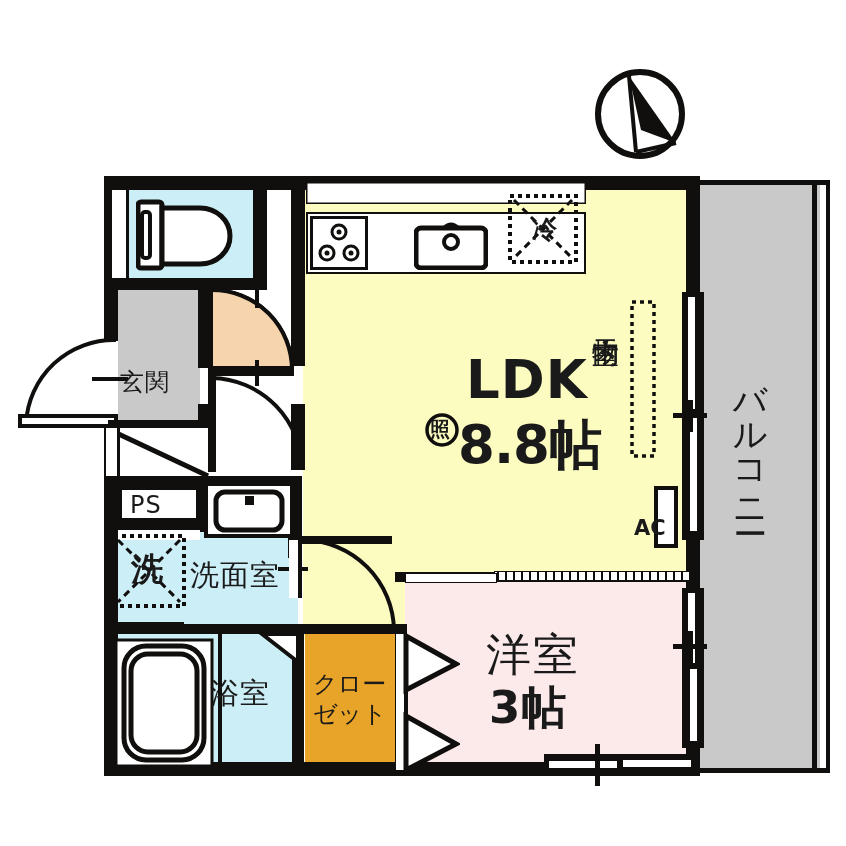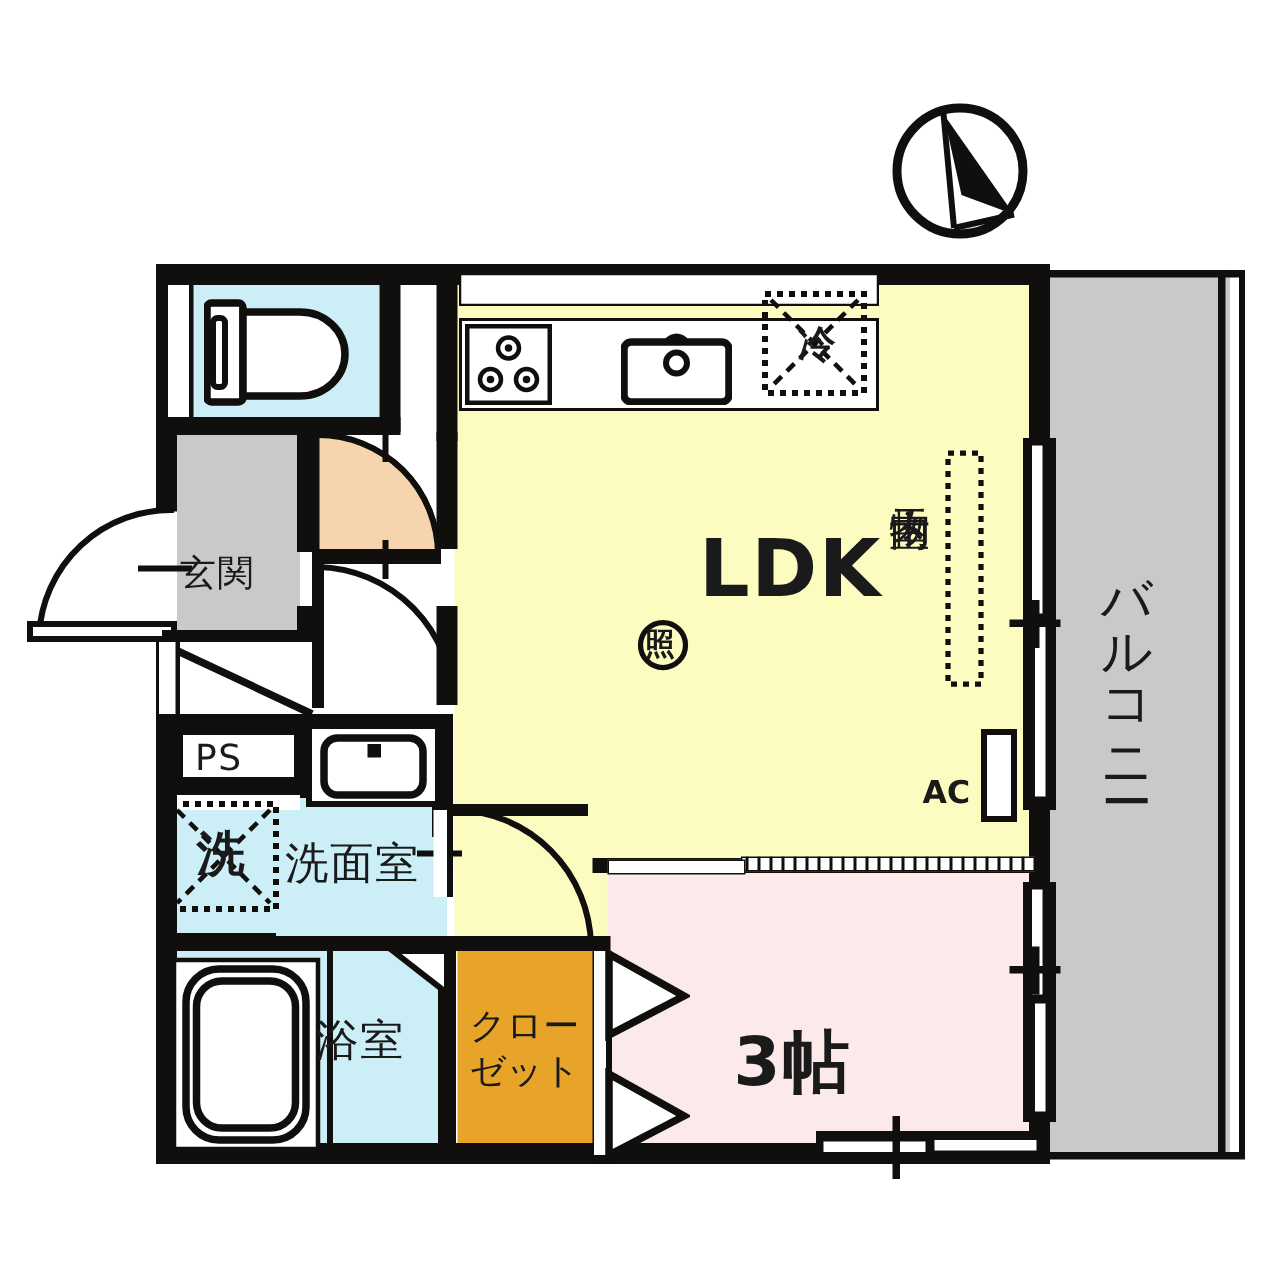--- a/index.html
+++ b/index.html
@@ -371,25 +371,27 @@
   </div>
 
   <div class="abs" style="left:424px; top:412px; width:36px; height:36px;">
     <svg width="36" height="36" viewBox="0 0 36 36">
       <circle cx="18" cy="18" r="15" fill="#fcfcc0" stroke="#100f0d" stroke-width="3.5"></circle>
     </svg>
   </div>
   <div class="lbl" style="left:430px; top:419px; font-size:20px; font-weight:700;">照</div>
 
   <div class="lbl t-ldk" style="left:466px; top:353px;">LDK</div>
+  <div class="lbl t-ldknum" style="left:458px; top:418px;">8.8帖</div>
 
   <div class="lbl-v t-small" style="left:592px; top:318px; height:140px; font-size:27px;">室内物干</div>
 
-  <div class="lbl t-ac" style="left:615px; top:518px;">AC</div>
-
+  <div class="lbl t-ac" style="left:634px; top:518px;">AC</div>
+
+  <div class="lbl t-room" style="left:486px; top:632px;">洋室</div>
   <div class="lbl t-roomnum" style="left:489px; top:685px;">3帖</div>
 
   <div class="lbl t-med" style="left:120px; top:370px; font-size:24px;">玄関</div>
 
   <div class="lbl t-ps" style="left:130px; top:493px;">PS</div>
 
   <div class="lbl t-med" style="left:190px; top:561px; font-size:29px;">洗面室</div>
 
   <div class="lbl t-med" style="left:210px; top:679px; font-size:29px;">浴室</div>
 

